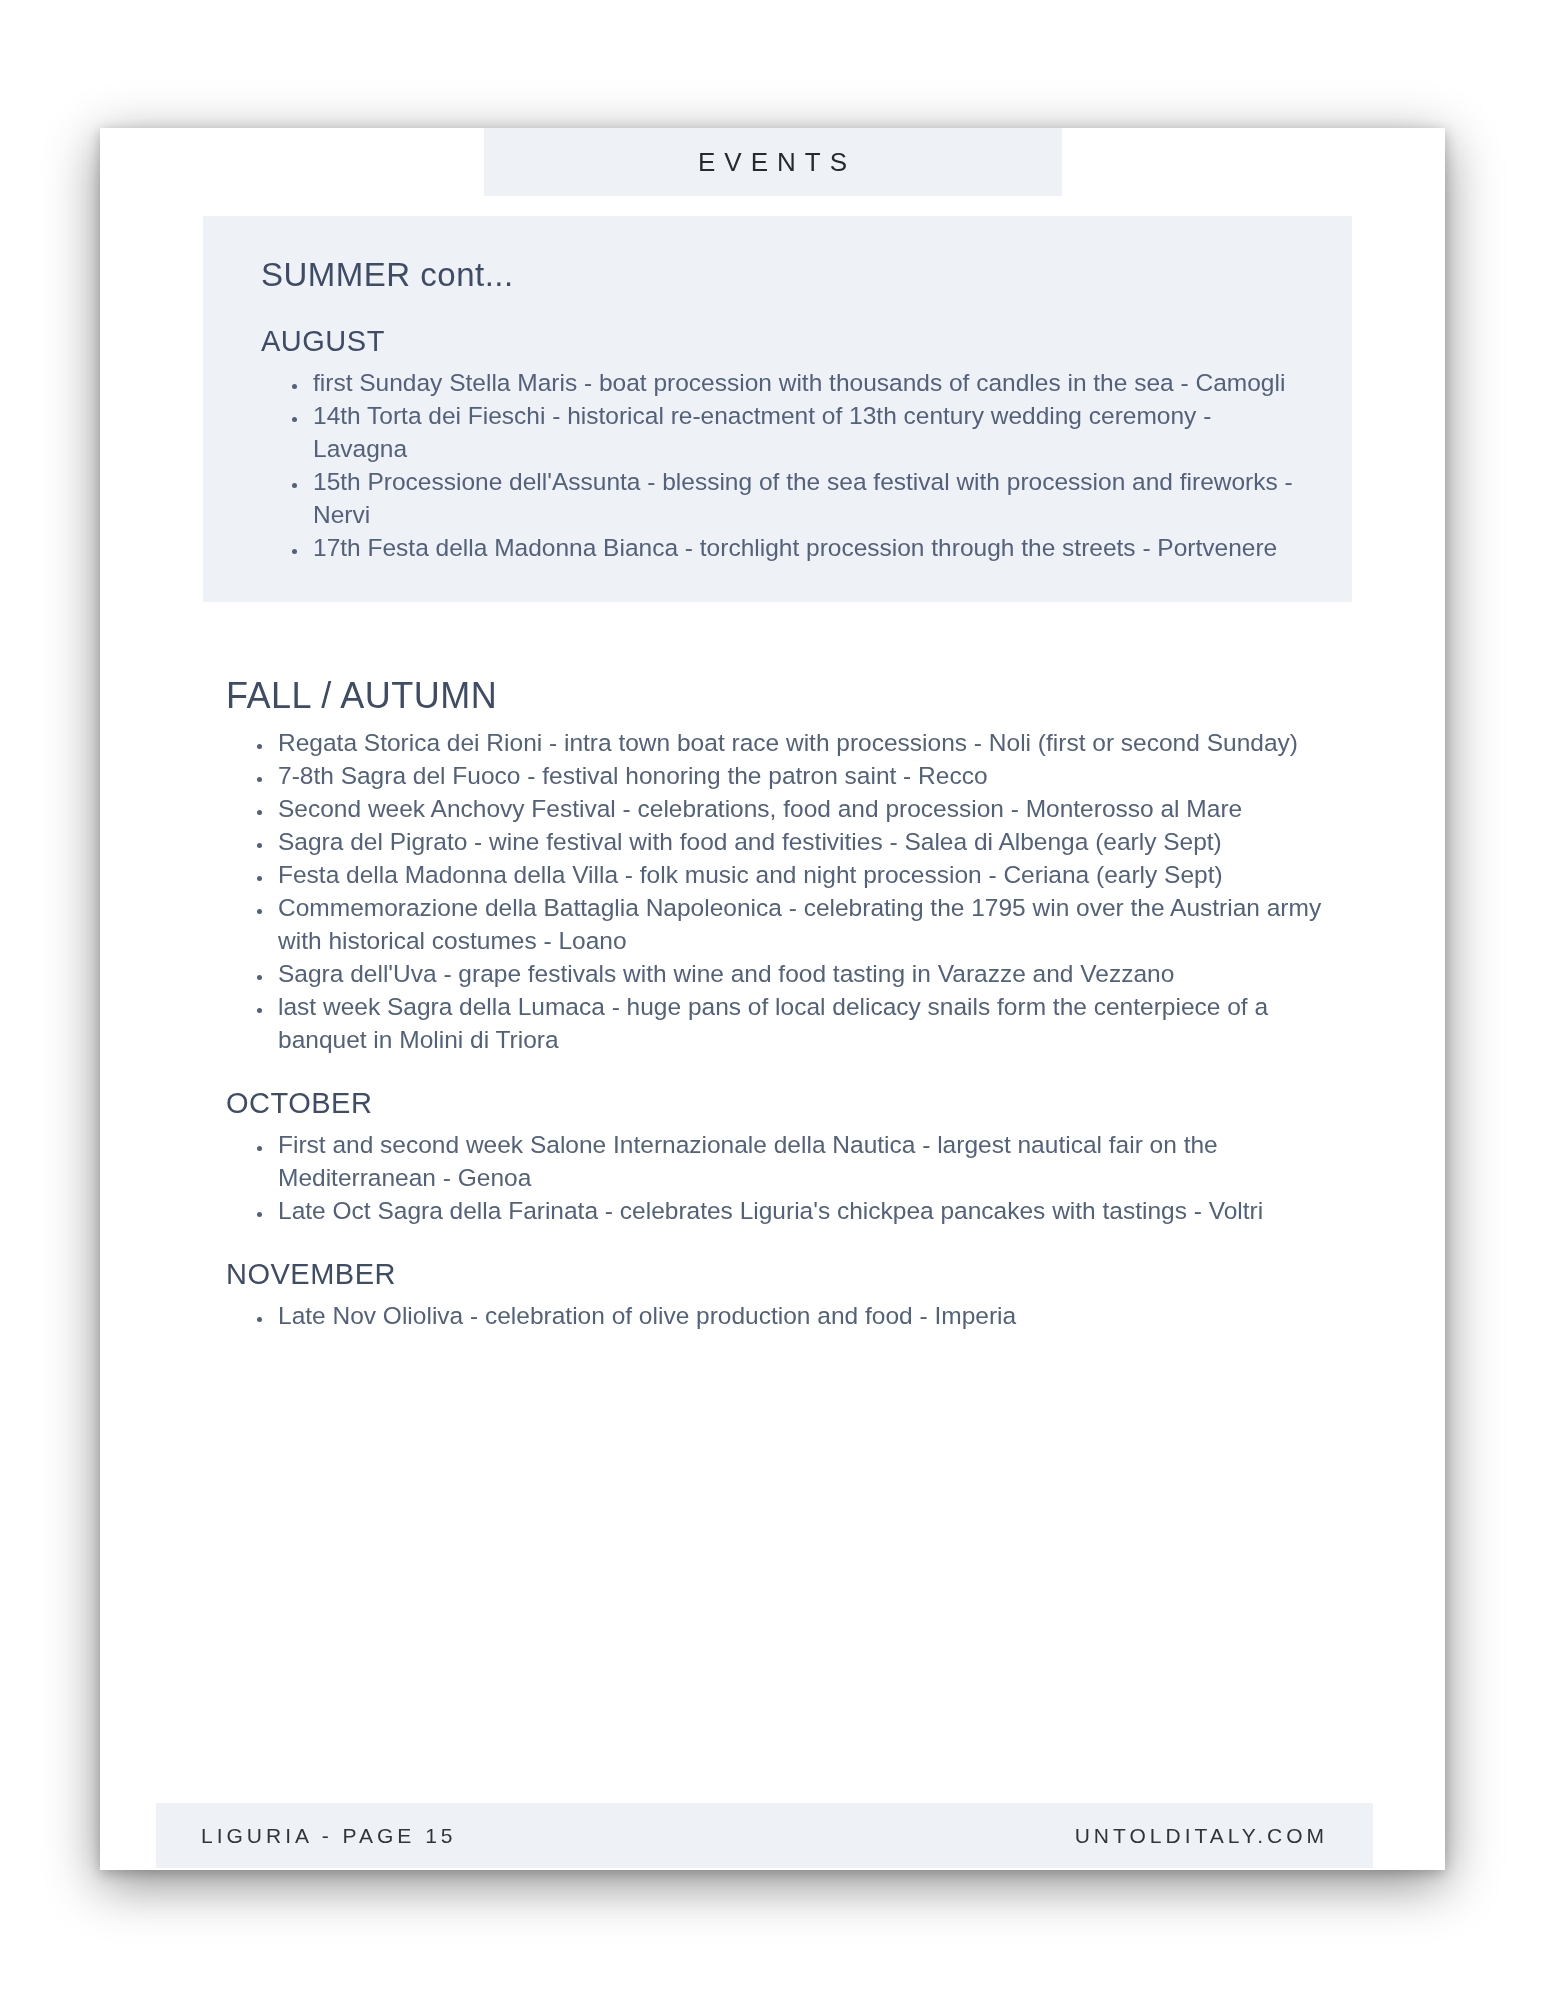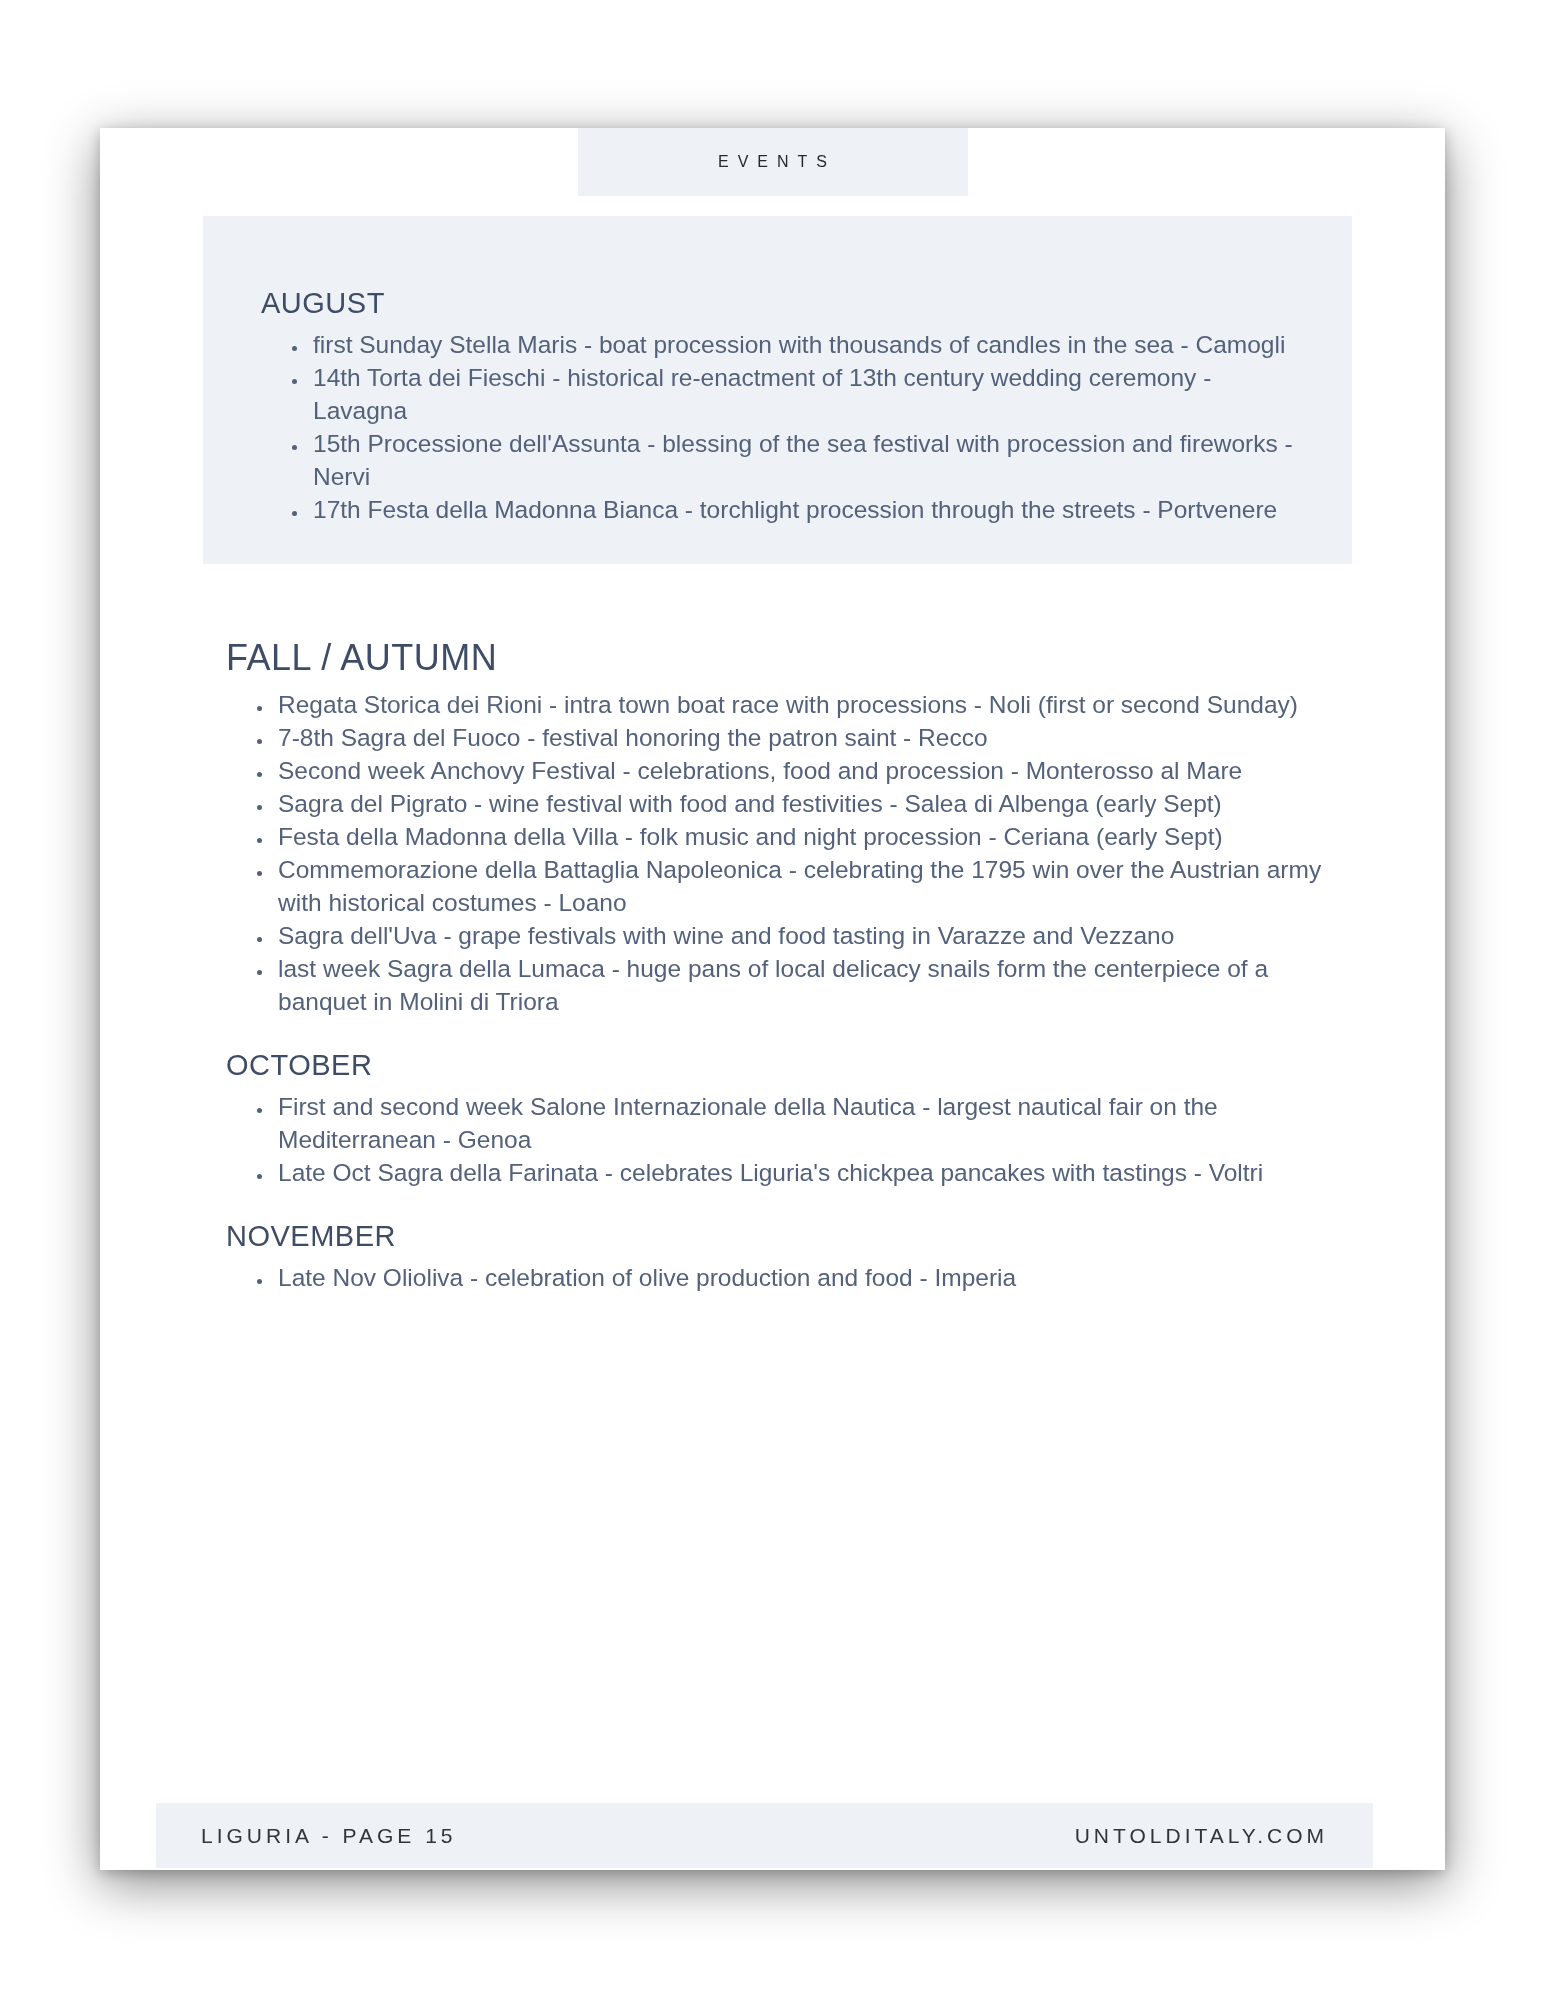--- a/index.html
+++ b/index.html
@@ -12,24 +12,24 @@
   }
   .page{
     position:absolute;left:100px;top:128px;
     width:1345px;height:1742px;
     background:#ffffff;
     box-shadow:0 14px 50px rgba(0,0,0,0.45), 0 3px 12px rgba(0,0,0,0.22);
   }
   
   .badge{
     position:absolute;top:0;left:50%;transform:translateX(-50%);
-    width:390px;height:68px;
+    width:578px;height:68px;
     background:#eef1f5;
     display:flex;align-items:center;justify-content:center;
-    font-size:16px;letter-spacing:9px;color:#26292e;
+    font-size:26px;letter-spacing:9px;color:#26292e;
     padding-left:9px; 
     box-sizing:border-box;
   }
   
   .title{
     margin:0;padding-top:134px;
     text-align:center;
     font-size:57px;line-height:63px;font-weight:400;
     color:#3d4a63;letter-spacing:1px;
     white-space:nowrap;
@@ -83,20 +83,21 @@
 <body>
 
 <div class="page">
 
   <div class="badge">
     <span>EVENTS</span>
   </div>
 
 
   <div class="summer-box">
+    <h2 class="summer-heading">SUMMER cont...</h2>
     <h3 class="month-heading">AUGUST</h3>
     <ul class="events">
         <li>first Sunday Stella Maris - boat procession with thousands of candles in the sea - Camogli</li>
         <li>14th Torta dei Fieschi - historical re-enactment of 13th century wedding ceremony - Lavagna</li>
         <li>15th Processione dell'Assunta - blessing of the sea festival with procession and fireworks - Nervi</li>
         <li>17th Festa della Madonna Bianca - torchlight procession through the streets - Portvenere</li>
       </ul>
   </div>
 
   <div class="fall">

